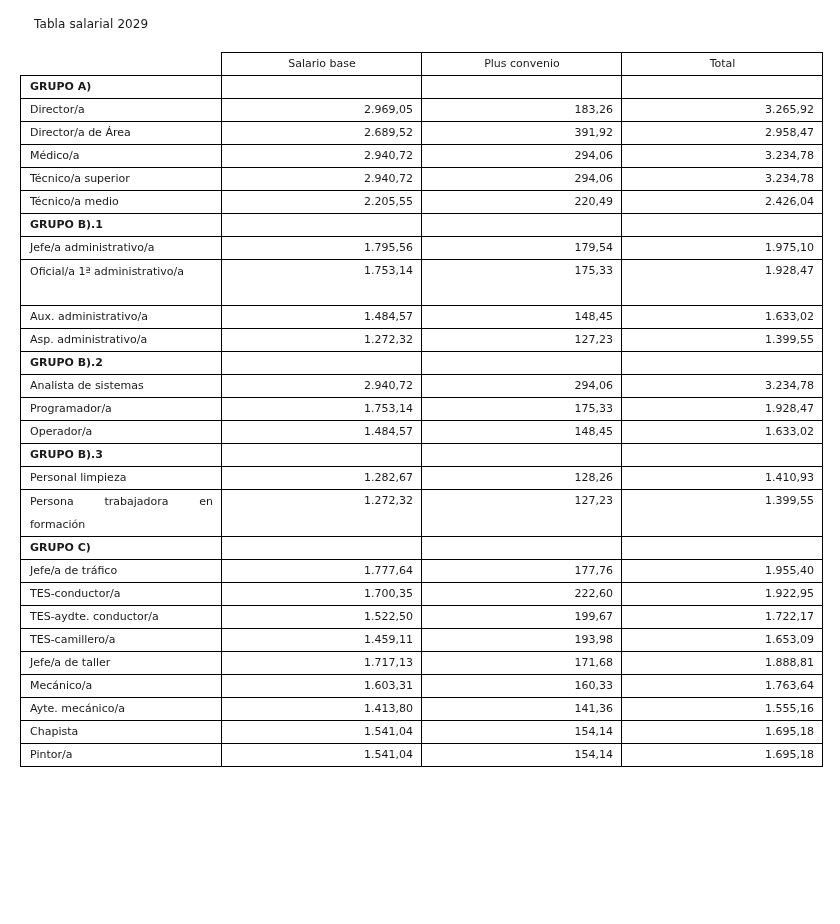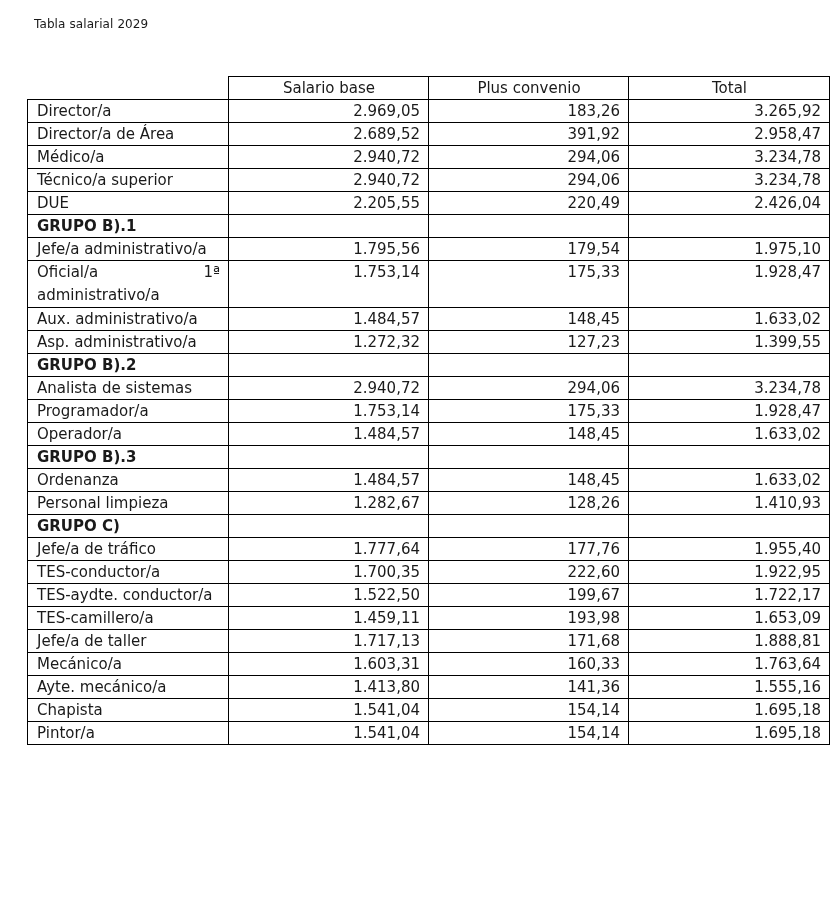--- a/index.html
+++ b/index.html
@@ -6,25 +6,24 @@
     body {
       width: 840px; height: 924px; position: relative; overflow: hidden;
       font-family: "DejaVu Sans", "Liberation Sans", sans-serif;
       color: #1a1a1a;
     }
     .doc-title {
       position: absolute; left: 21px; top: 17px;
       font-size: 12px; letter-spacing: 0.1px; margin-left: 13px;
     }
     table.salary {
-      position: absolute; left: 20px; top: 76px;
+      position: absolute; left: 20px; top: 52px;
       border-collapse: collapse;
       table-layout: fixed;
-      font-size: 15px;
-      margin-left: 7px;
+      font-size: 11px;
     }
     table.salary col.c0 { width: 201px; }
     table.salary col.c1 { width: 200px; }
     table.salary col.c2 { width: 200px; }
     table.salary col.c3 { width: 201px; }
     table.salary td, table.salary th {
       border: 1px solid #000;
       padding: 0 8px 0 9px;
       height: 22px;
       line-height: 22px;
@@ -54,20 +53,26 @@
     </colgroup>
   <thead>
     <tr>
       <th class="blank"></th>
       <th>Salario base</th>
       <th>Plus convenio</th>
       <th>Total</th>
     </tr>
   </thead>
   <tbody>
+      <tr class="group">
+        <td class="label">GRUPO A)</td>
+        <td></td>
+        <td></td>
+        <td></td>
+      </tr>
       <tr>
         <td class="label">Director/a</td>
         <td class="num">2.969,05</td>
         <td class="num">183,26</td>
         <td class="num">3.265,92</td>
       </tr>
       <tr>
         <td class="label">Director/a de Área</td>
         <td class="num">2.689,52</td>
         <td class="num">391,92</td>
@@ -79,21 +84,21 @@
         <td class="num">294,06</td>
         <td class="num">3.234,78</td>
       </tr>
       <tr>
         <td class="label">Técnico/a superior</td>
         <td class="num">2.940,72</td>
         <td class="num">294,06</td>
         <td class="num">3.234,78</td>
       </tr>
       <tr>
-        <td class="label">DUE</td>
+        <td class="label">Técnico/a medio</td>
         <td class="num">2.205,55</td>
         <td class="num">220,49</td>
         <td class="num">2.426,04</td>
       </tr>
       <tr class="group">
         <td class="label">GRUPO B).1</td>
         <td></td>
         <td></td>
         <td></td>
       </tr>
@@ -145,31 +150,31 @@
         <td class="num">148,45</td>
         <td class="num">1.633,02</td>
       </tr>
       <tr class="group">
         <td class="label">GRUPO B).3</td>
         <td></td>
         <td></td>
         <td></td>
       </tr>
       <tr>
-        <td class="label">Ordenanza</td>
-        <td class="num">1.484,57</td>
-        <td class="num">148,45</td>
-        <td class="num">1.633,02</td>
-      </tr>
-      <tr>
         <td class="label">Personal limpieza</td>
         <td class="num">1.282,67</td>
         <td class="num">128,26</td>
         <td class="num">1.410,93</td>
       </tr>
+      <tr class="tall">
+        <td class="label wrap">Persona trabajadora en formación</td>
+        <td class="num">1.272,32</td>
+        <td class="num">127,23</td>
+        <td class="num">1.399,55</td>
+      </tr>
       <tr class="group">
         <td class="label">GRUPO C)</td>
         <td></td>
         <td></td>
         <td></td>
       </tr>
       <tr>
         <td class="label">Jefe/a de tráfico</td>
         <td class="num">1.777,64</td>
         <td class="num">177,76</td>

